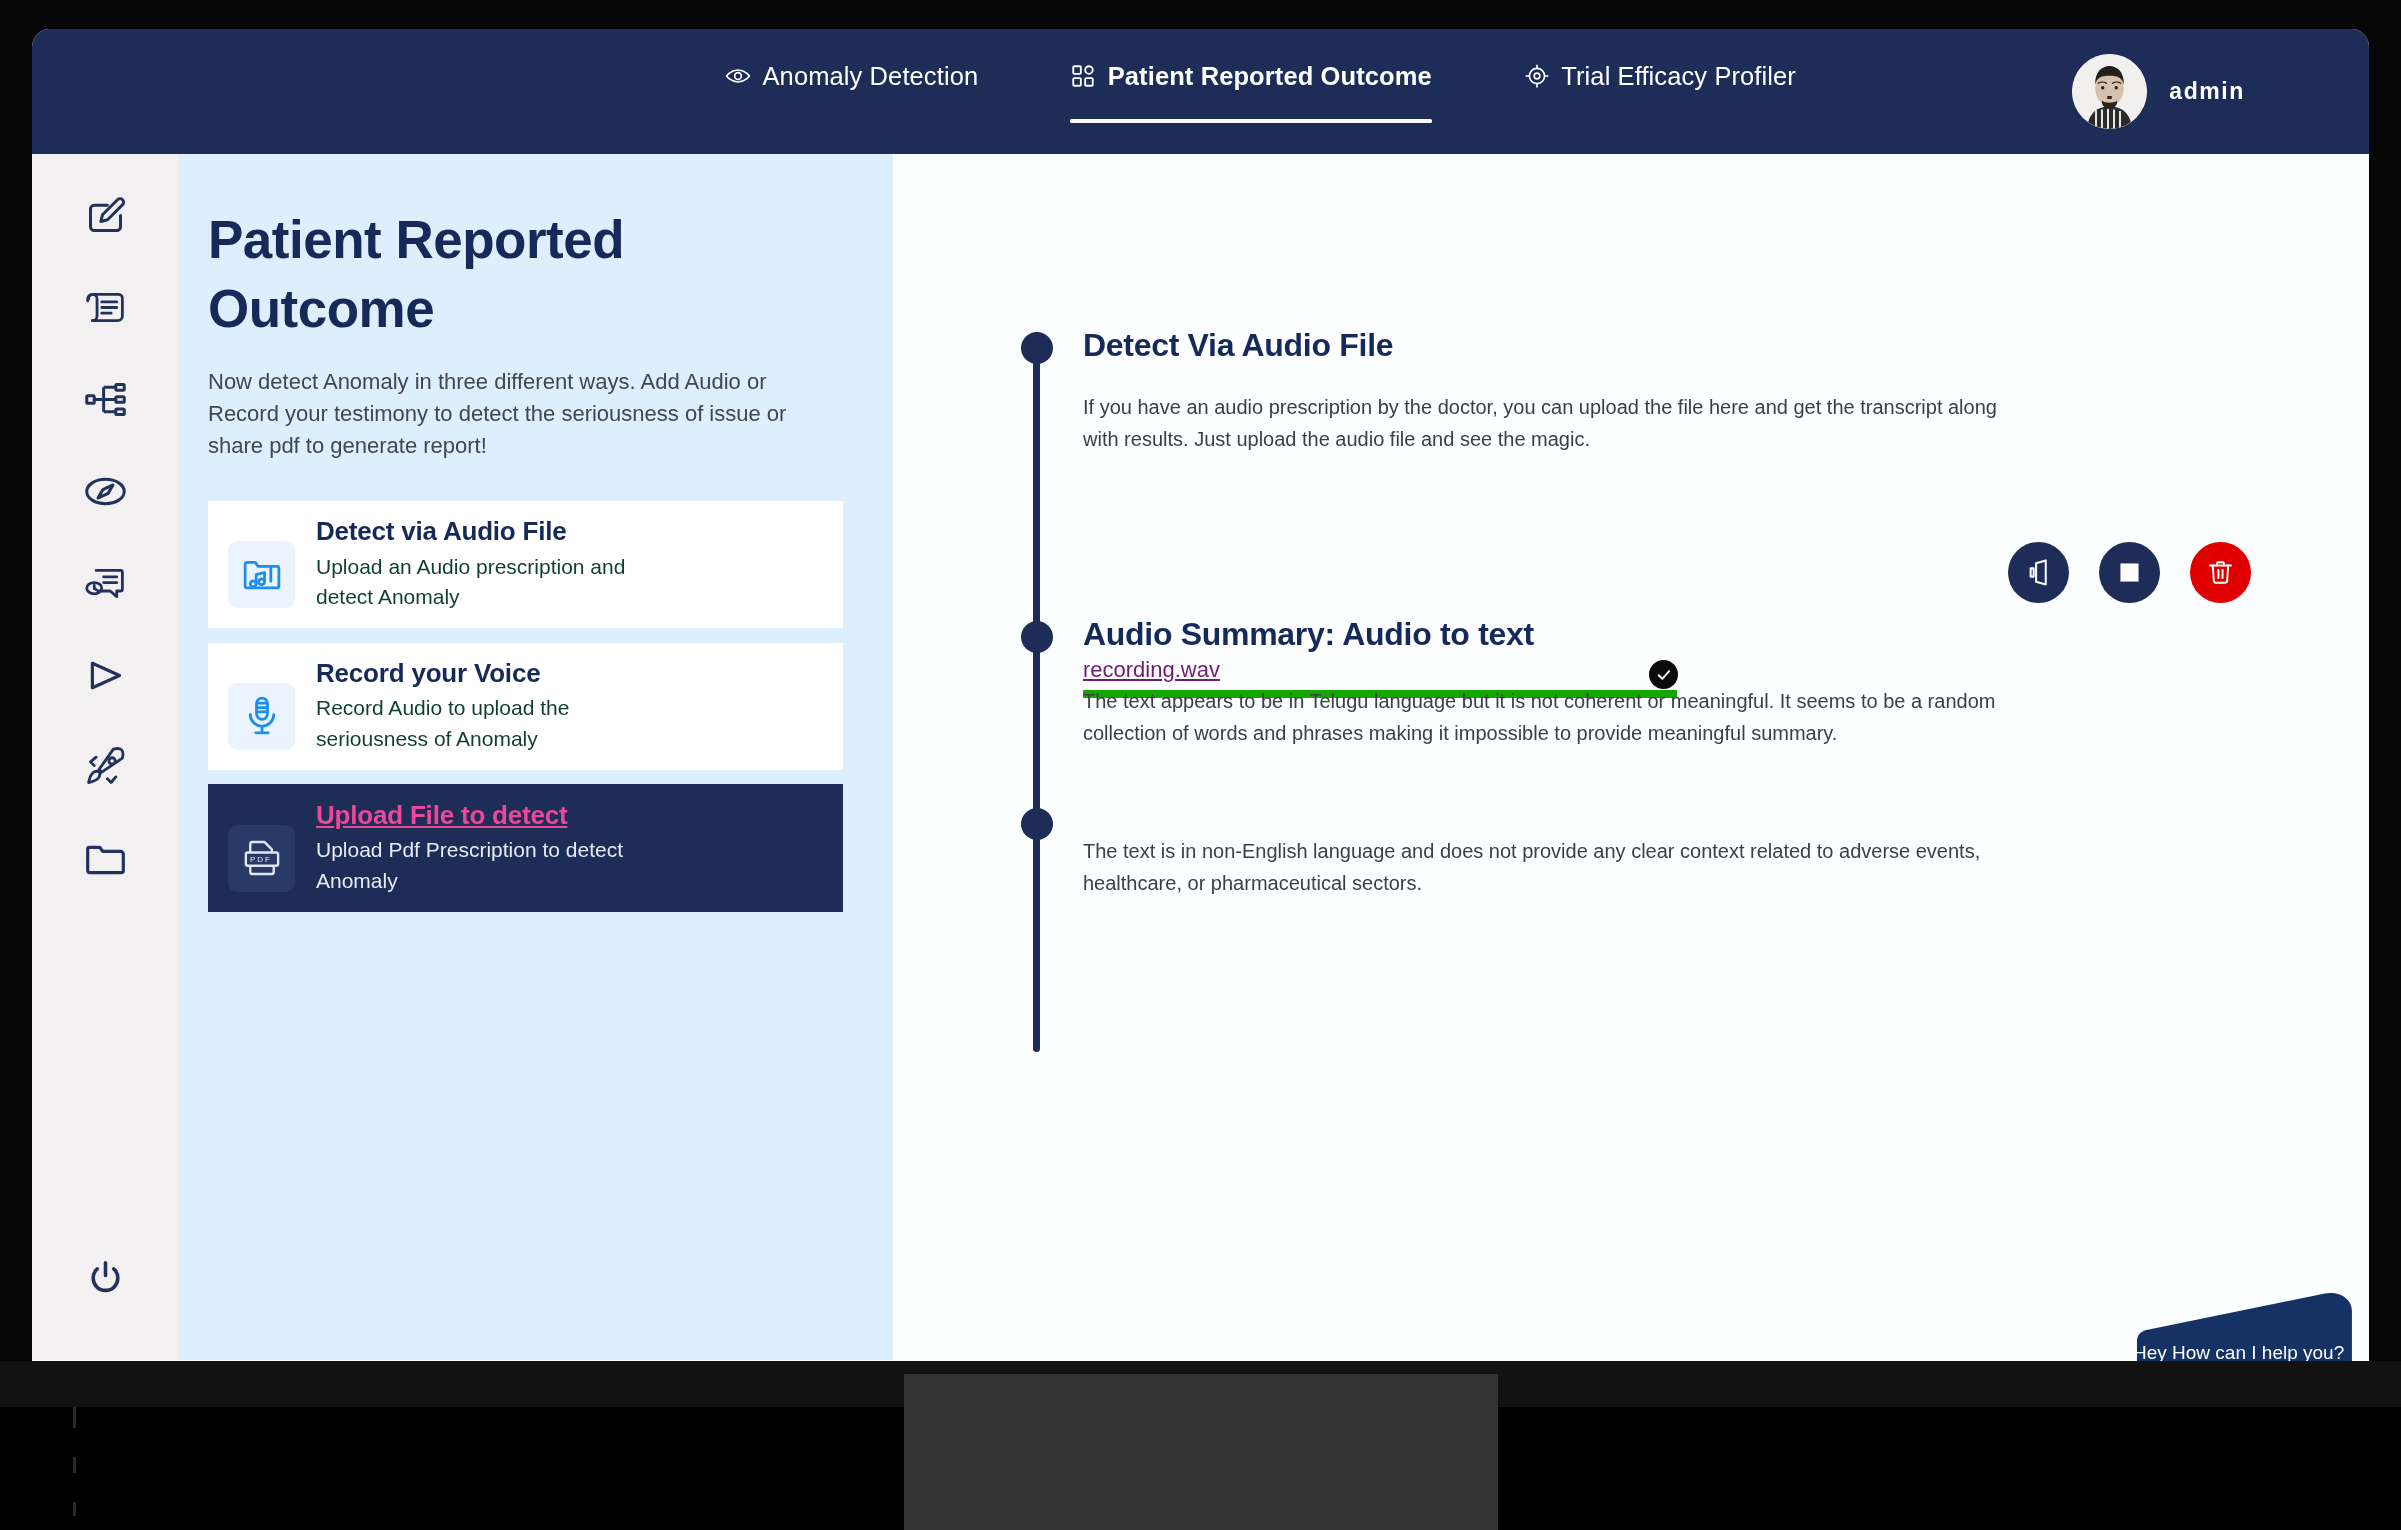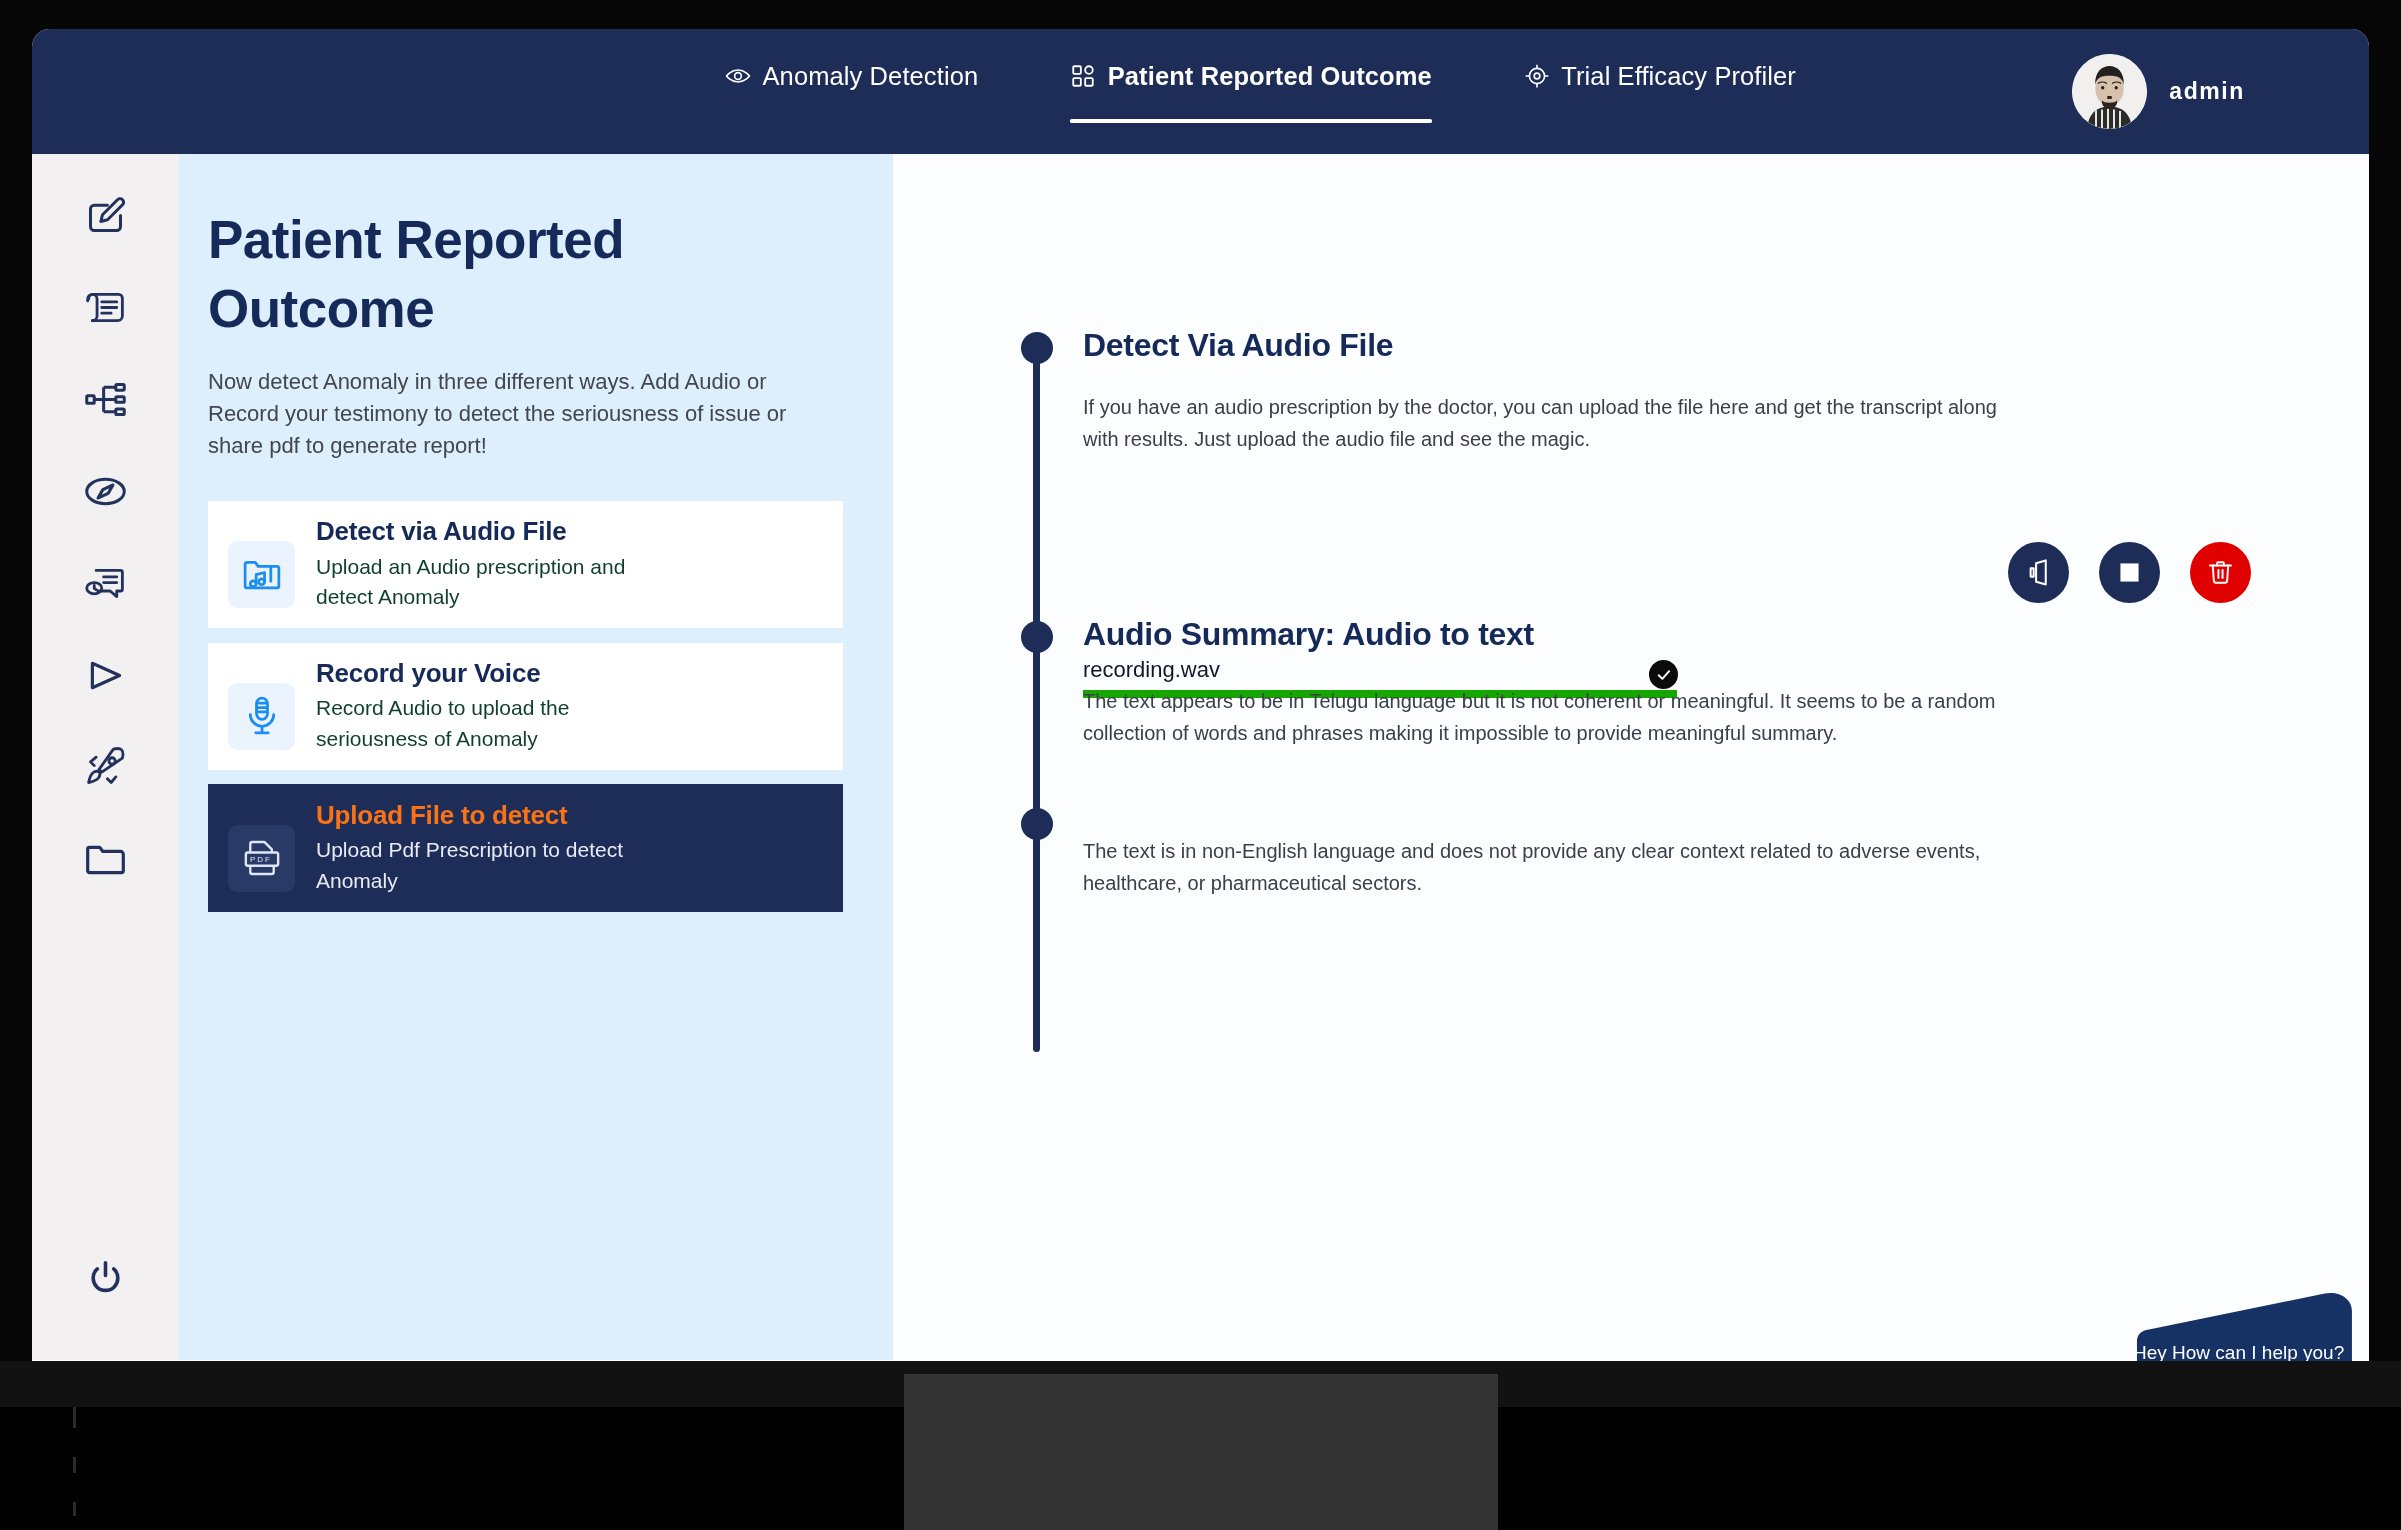--- a/index.html
+++ b/index.html
@@ -139,21 +139,21 @@
     width: 67px; height: 67px; border-radius: 9.4px;
     background: #eaf3fe; flex: 0 0 auto;
     display: flex; align-items: center; justify-content: center; margin-top: 20px;
   }
   .card.selected .card-ico { background: #2a3a67; }
   .card-ico svg { width: 44px; height: 44px; display: block; }
   .card-title {
     color: #152a58; font-size: 26px; font-weight: 700;
     letter-spacing: -0.2px;
   }
-  .card.selected .card-title { color: #f97316; }
+  .card.selected .card-title { color: #ec4899; text-decoration: underline; }
   .card-desc {
     margin-top: 4.2px; color: #0f3f2d; font-size: 21px; line-height: 1.45;
     max-width: 334px;
   }
   .card.selected .card-desc { color: #e6ebf5; }
 
   
   #main {
     position: absolute; left: 861px; top: 125px;
     width: 1475px; height: 1206px;
@@ -176,21 +176,21 @@
     color: #152a58; font-size: 32px; font-weight: 700; letter-spacing: -0.3px;
   }
   .sec-h .accent { color: #ee0000; }
   .sec-p {
     margin-top: 27px; color: #3a4049; font-size: 20px; line-height: 1.60;
     max-width: 948px;
   }
 
   
   #upload { position: absolute; left: 190px; top: 503px; width: 605px; }
-  #up-name { color: #0f172a; font-size: 22px; }
+  #up-name { color: #701a75; font-size: 22px; text-decoration: underline; }
   #up-bar {
     margin-top: 7.3px; position: relative;
     width: 594px; height: 7.3px; background: #15a600;
   }
   #up-check {
     position: absolute; left: 566px; top: -30px;
     width: 29px; height: 29px; border-radius: 50%;
     background: #0b0b0b;
     display: flex; align-items: center; justify-content: center;
   }

